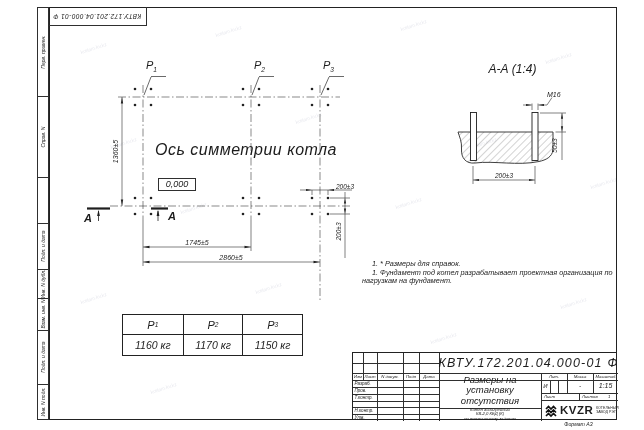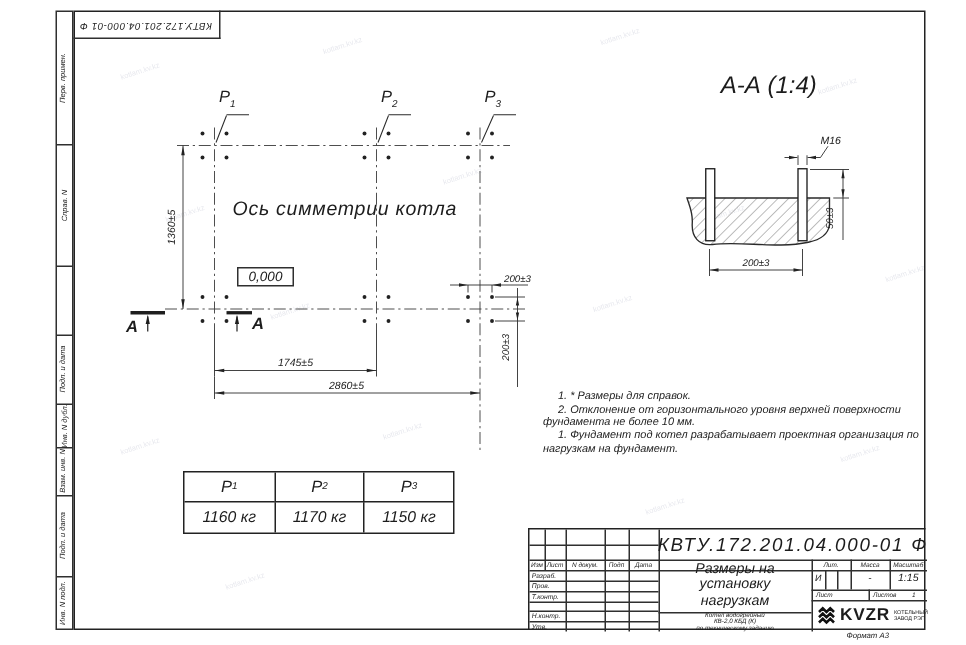--- a/index.html
+++ b/index.html
@@ -190,38 +190,37 @@
       <polygon points="560.9,118.8 563.1,118.8 562,113.4"></polygon>
       <polygon points="560.9,126.2 563.1,126.2 562,131.6"></polygon>
       <polygon points="479,178.9 479,181.1 473.4,180"></polygon>
       <polygon points="529,178.9 529,181.1 534.6,180"></polygon>
     </g>
   </svg>
 
   <div class="abs it nw" style="left:146px;top:59px;font-size:11px"><span>P</span><sub class="ps">1</sub></div>
   <div class="abs it nw" style="left:254px;top:59px;font-size:11px"><span>P</span><sub class="ps">2</sub></div>
   <div class="abs it nw" style="left:323px;top:59px;font-size:11px"><span>P</span><sub class="ps">3</sub></div>
-  <div class="abs it nw" style="left:155px;top:131px;font-size:13px;letter-spacing:.5px">Ось симметрии котла</div>
+  <div class="abs it nw" style="left:155px;top:141px;font-size:16px;letter-spacing:.5px">Ось симметрии котла</div>
   <div id="level-box">0,000</div>
   <div class="dim rot90" style="left:95px;top:148px;width:40px">1360±5</div>
   <div class="dim" style="left:177px;top:239px;width:40px">1745±5</div>
   <div class="dim" style="left:211px;top:254px;width:40px">2860±5</div>
   <div class="dim" style="left:330px;top:182.5px;width:30px;font-size:6.5px">200±3</div>
   <div class="dim rot90" style="left:323px;top:228px;width:30px;font-size:6.5px">200±3</div>
   <div class="abs it" style="left:84px;top:212px;font-size:11px;font-weight:bold">А</div>
   <div class="abs it" style="left:168px;top:210px;font-size:11px;font-weight:bold">А</div>
 
-  <div class="abs it ctr" style="left:470px;top:49px;width:85px;font-size:16px">А-А (1:4)</div>
+  <div class="abs it ctr" style="left:470px;top:62px;width:85px;font-size:12px">А-А (1:4)</div>
   <div class="abs it nw" style="left:547px;top:91px;font-size:7px">М16</div>
   <div class="dim rot90" style="left:539px;top:142px;width:30px;font-size:6.5px">50±3</div>
   <div class="dim" style="left:489px;top:171.5px;width:30px;font-size:6.5px">200±3</div>
 
   <div id="notes">
     <p>1. * Размеры для справок.</p>
-    <p>2. Отклонение от горизонтального уровня верхней поверхности фундамента не более 10 мм.</p>
     <p>1. Фундамент под котел разрабатывает проектная организация по нагрузкам на фундамент.</p>
   </div>
 
   <div id="load-table">
     <div class="lt-cell lt-head first">
         <span>P</span>
         <sub class="ps">1</sub>
       </div>
     <div class="lt-cell lt-head">
         <span>P</span>
@@ -270,21 +269,21 @@
     <div class="tb-txt" style="left:1.5px;top:28px;font-size:4.5px">Разраб.</div>
     <div class="tb-txt" style="left:1.5px;top:35px;font-size:4.5px">Пров.</div>
     <div class="tb-txt" style="left:1.5px;top:42px;font-size:4.5px">Т.контр.</div>
     <div class="tb-txt" style="left:1.5px;top:55px;font-size:4.5px">Н.контр.</div>
     <div class="tb-txt" style="left:1.5px;top:62px;font-size:4.5px">Утв.</div>
 
     <div id="doc-num">КВТУ.172.201.04.000-01 Ф</div>
     <div id="tb-title">
       <span>Размеры на</span>
       <span>установку</span>
-      <span>нагрузкам</span>
+      <span>отсутствия</span>
     </div>
     <div id="tb-sub">
       <span>Котел водогрейный</span>
       <span>КВ-2,0 КБД (К)</span>
       <span>по техническому заданию</span>
     </div>
 
     <div class="tb-txt h43" style="left:188px;top:21px;width:26px;text-align:center">Лит.</div>
     <div class="tb-txt h43" style="left:214px;top:21px;width:26px;text-align:center">Масса</div>
     <div class="tb-txt h43" style="left:240px;top:21px;width:25px;text-align:center">Масштаб</div>

